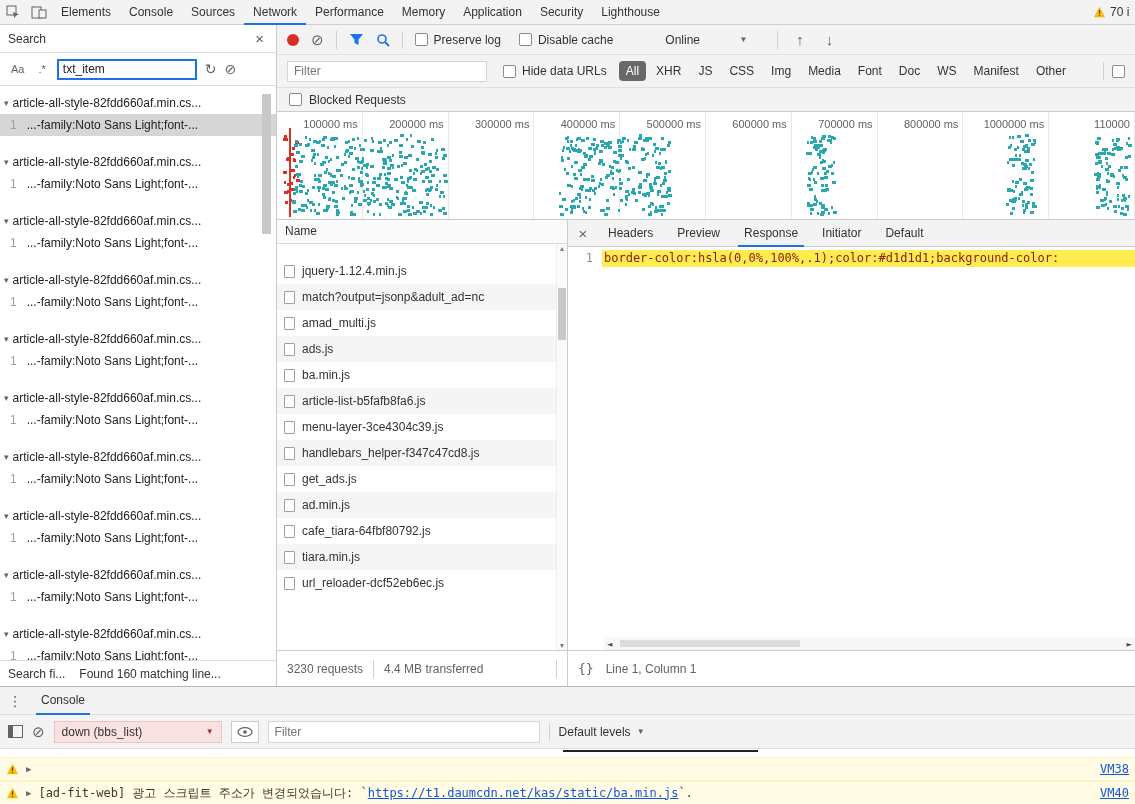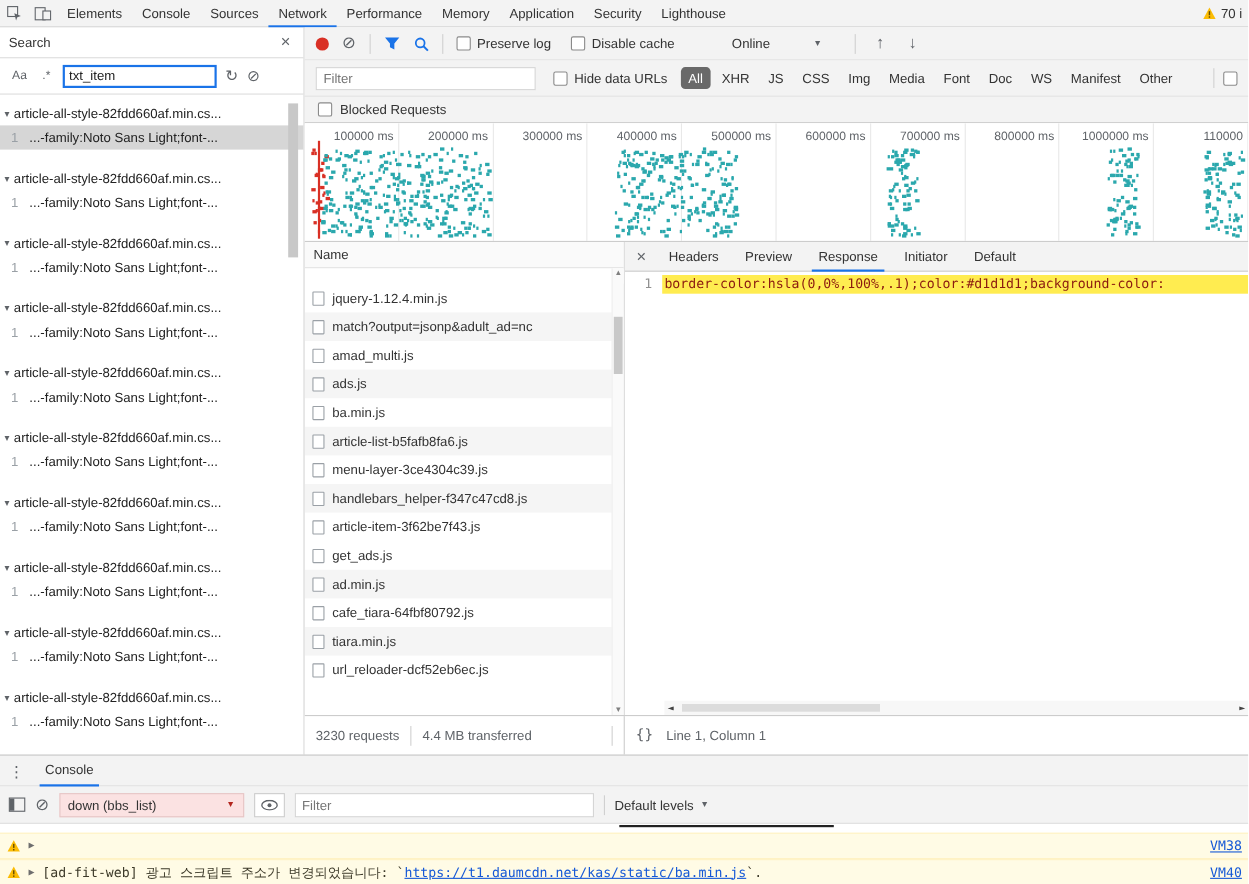--- a/index.html
+++ b/index.html
@@ -279,20 +279,24 @@
           <div class="sgroup-header">
             <span class="disclosure">▾</span>
             <span>article-all-style-82fdd660af.min.cs...</span>
           </div>
           <div class="match-row">
             <span class="line-no">1</span>
             <span>...-family:Noto Sans Light;font-...</span>
           </div>
         </div>
       </div>
+    <div class="sp-status">
+      <span>Search fi...</span>
+      <span>Found 160 matching line...</span>
+    </div>
   </div>
 
   <div class="network-panel">
 
     <div class="net-toolbar1">
       <span class="record-dot"></span>
       <span class="gray-glyph">⊘</span>
       <span class="vsep"></span>
       <span style="display:flex;">
         <svg width="15" height="13">
@@ -1259,24 +1263,20 @@
             <div class="req-row">
               <span class="file-icon"></span>
               <span>menu-layer-3ce4304c39.js</span>
             </div>
             <div class="req-row alt">
               <span class="file-icon"></span>
               <span>handlebars_helper-f347c47cd8.js</span>
             </div>
             <div class="req-row">
               <span class="file-icon"></span>
-              <span>article-item-3f62be7f43.js</span>
-            </div>
-            <div class="req-row">
-              <span class="file-icon"></span>
               <span>get_ads.js</span>
             </div>
             <div class="req-row alt">
               <span class="file-icon"></span>
               <span>ad.min.js</span>
             </div>
             <div class="req-row">
               <span class="file-icon"></span>
               <span>cafe_tiara-64fbf80792.js</span>
             </div>

